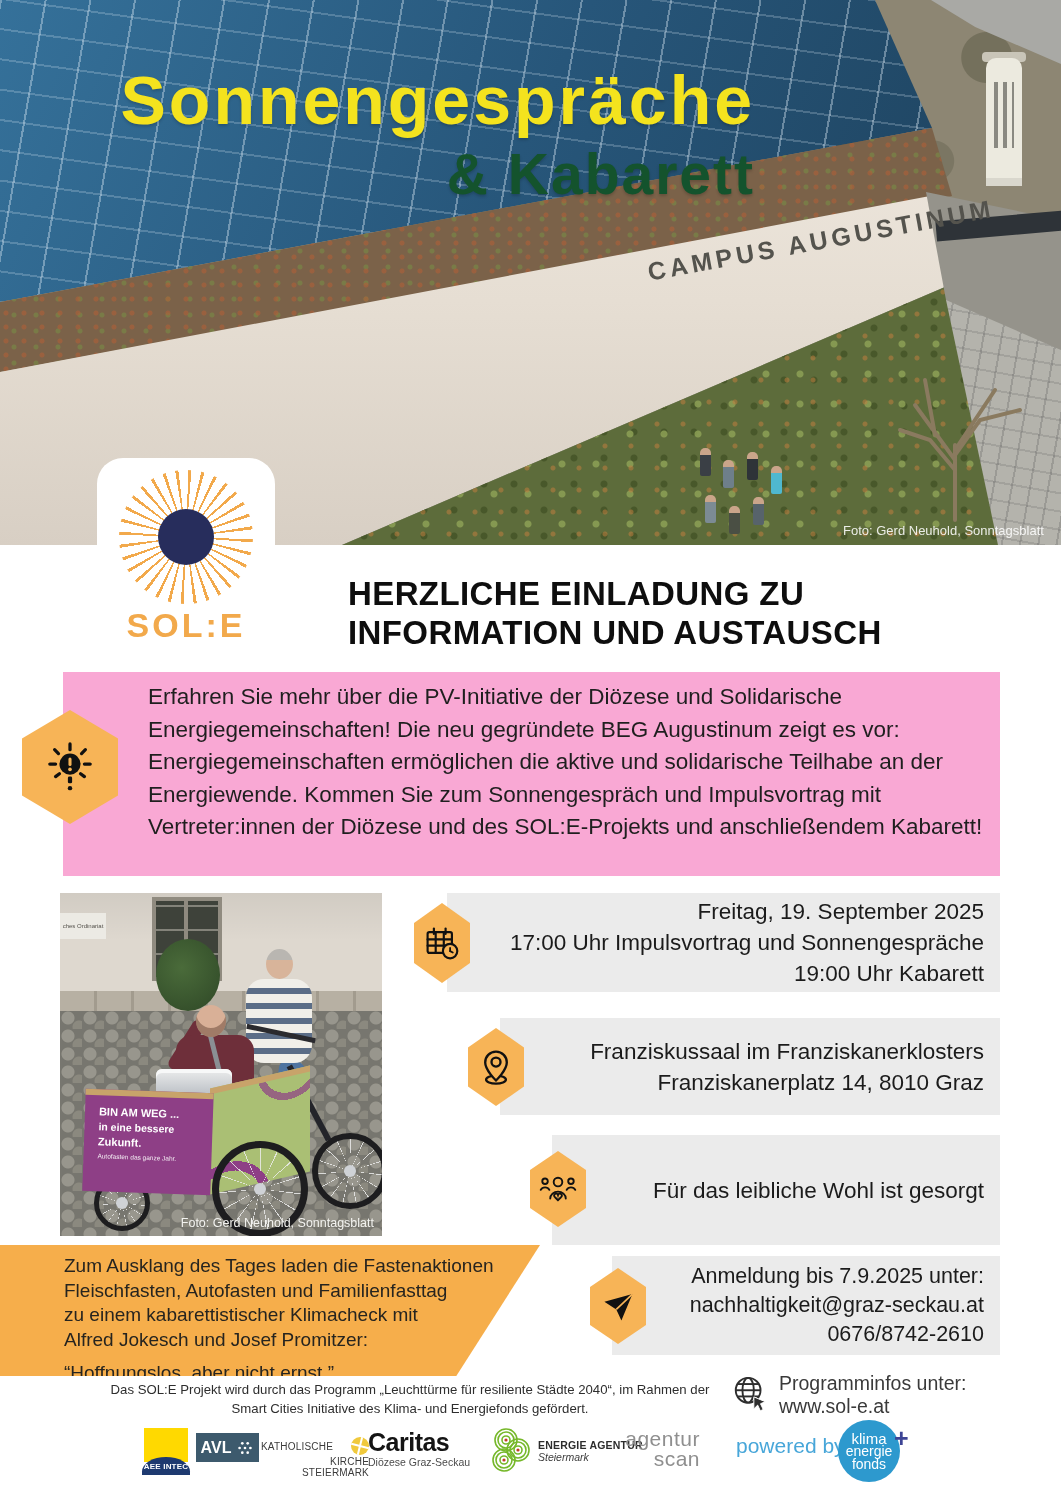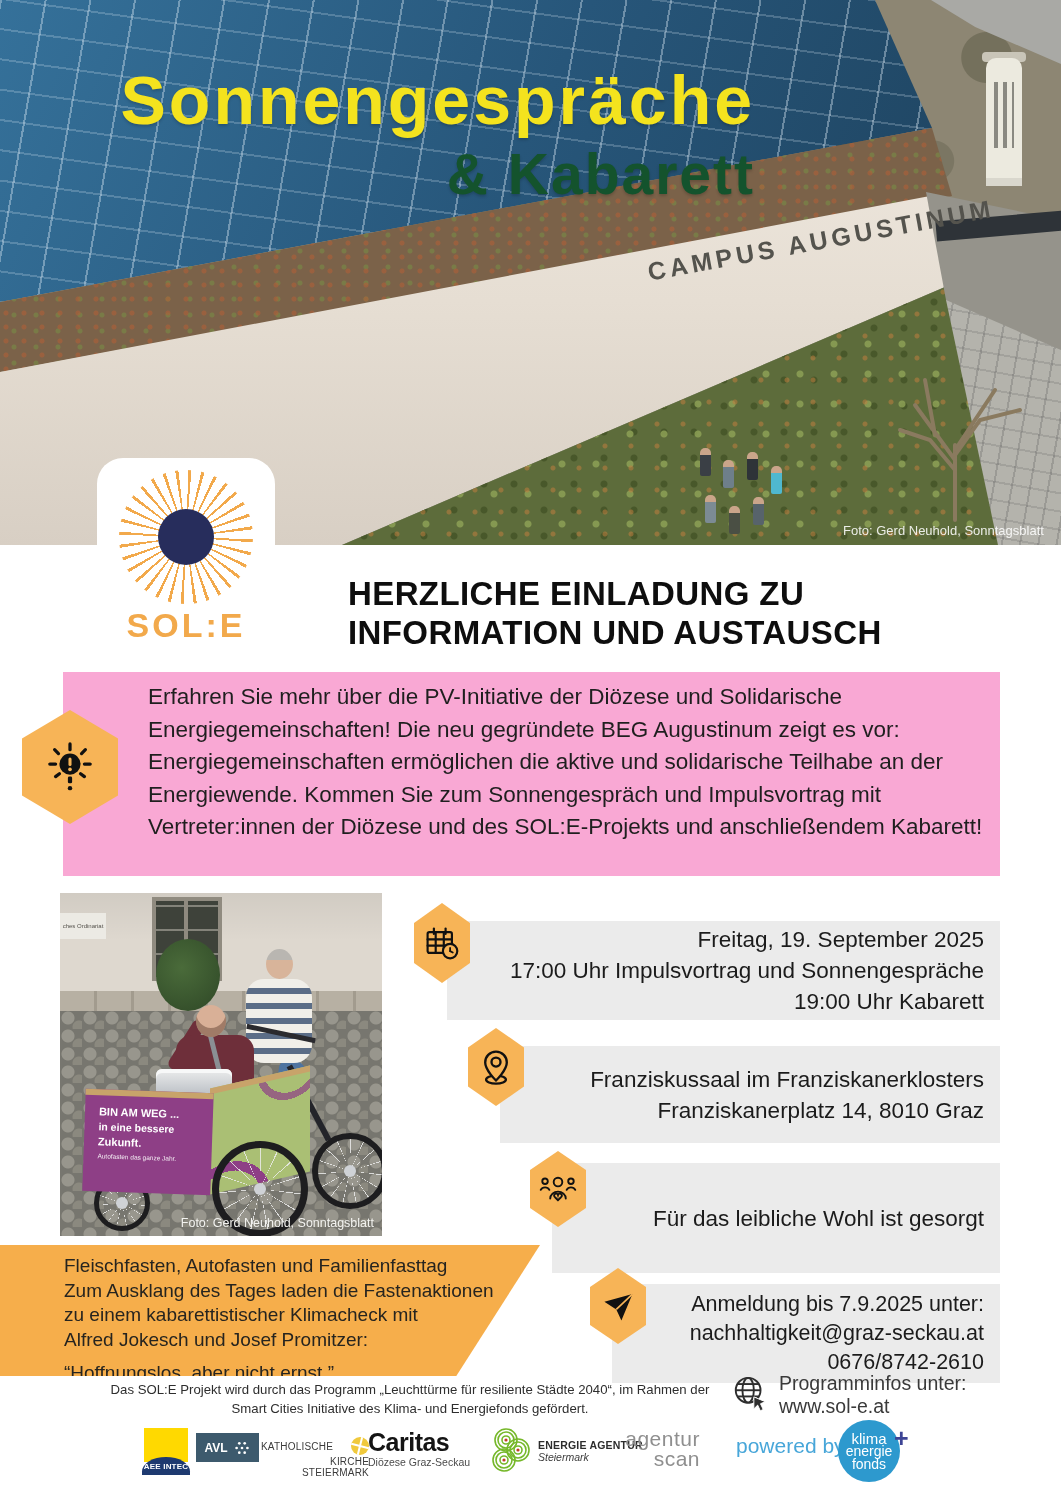--- a/index.html
+++ b/index.html
@@ -136,21 +136,21 @@
   .bp-box-left .s1{font-size:11px;font-weight:800;}
   .bp-box-left .s2{font-size:10.5px;font-weight:700;margin-top:3px;}
   .bp-box-left .s3{font-size:11px;font-weight:800;margin-top:3px;}
   .bp-box-left .s4{font-size:6.5px;margin-top:5px;opacity:.9;}
   .bp-credit{position:absolute;left:0;right:8px;bottom:6px;text-align:right;font-size:12.5px;
     color:#f3f3f0;z-index:10;}
 
   
   .row{position:absolute;background:#EBEBEB;box-sizing:border-box;display:flex;flex-direction:column;
     justify-content:center;align-items:flex-end;padding-right:16px;font-size:22.5px;line-height:31px;
-    color:#1b1b1b;margin-top:28px;}
+    color:#1b1b1b;}
   
   .kab-box{position:absolute;left:0;top:1245px;width:540px;height:131px;background:#F6AE4B;
     clip-path:polygon(0 0,100% 0,84.5% 100%,0 100%);box-sizing:border-box;
     padding:9px 0 0 64px;font-size:19px;line-height:24.5px;color:#26241f;}
   .kab-quote{margin-top:9px;}
 
   
   .funding{position:absolute;left:100px;top:1380px;width:620px;text-align:center;font-size:13.2px;
     line-height:19px;color:#2e2e2e;}
   .proginfo{position:absolute;left:731px;top:1372px;display:flex;align-items:center;}
@@ -160,21 +160,21 @@
     background:#2D99CE;color:#fff;display:flex;flex-direction:column;align-items:center;
     justify-content:center;font-size:14px;line-height:13px;font-weight:500;}
   .klima-plus{position:absolute;left:894px;top:1424px;font-size:25px;font-weight:700;color:#3D4495;}
 
   .aee{position:absolute;left:142px;top:1428px;width:48px;height:47px;}
   .aee .yellow{position:absolute;top:0;left:2px;width:44px;height:34px;background:#FFD900;}
   .aee .band{position:absolute;bottom:0;left:0;width:48px;height:18px;background:#1E3A70;
     border-radius:50% 50% 0 0/80% 80% 0 0;color:#fff;font-size:8px;font-weight:700;
     display:flex;align-items:center;justify-content:center;letter-spacing:.2px;}
   .avl{position:absolute;left:196px;top:1433px;width:63px;height:29px;background:#3D5A6D;color:#fff;
-    display:flex;align-items:center;justify-content:center;gap:5px;font-size:12px;font-weight:800;}
+    display:flex;align-items:center;justify-content:center;gap:5px;font-size:16px;font-weight:800;}
   .kath{position:absolute;left:265px;top:1437px;width:104px;font-size:10px;color:#3b3b3b;
     line-height:11px;letter-spacing:.2px;}
   .kath .l1{display:flex;align-items:center;justify-content:flex-end;gap:18px;}
   .kath-cross{width:18px;height:18px;border-radius:50%;background:#F0C93C;position:relative;flex:0 0 auto;}
   .kath-cross::before{content:"";position:absolute;left:0;top:8px;width:18px;height:2px;background:#fff;
     transform:rotate(14deg);}
   .kath-cross::after{content:"";position:absolute;left:8px;top:0;width:2px;height:18px;background:#fff;
     transform:rotate(14deg);}
   .kath .l2{text-align:right;margin-top:1px;}
   .caritas{position:absolute;left:368px;top:1429px;width:125px;text-align:left;}
@@ -346,22 +346,22 @@
         <circle cx="7" cy="9" r="3.2"></circle>
           <circle cx="37" cy="9" r="3.2"></circle>
         <path d="M2 19 a5.5 5 0 0 1 10 0"></path>
           <path d="M32 19 a5.5 5 0 0 1 10 0"></path>
         <path d="M22 31 l-3.4-3.4 a2.3 2.3 0 1 1 3.4-2.6 a2.3 2.3 0 1 1 3.4 2.6 Z"></path>
       </g>
     </svg>
   </div>
 
   <div class="kab-box">
+    <div>Zum Ausklang des Tages laden die Fastenaktionen</div>
     <div>Fleischfasten, Autofasten und Familienfasttag</div>
-    <div>Zum Ausklang des Tages laden die Fastenaktionen</div>
     <div>zu einem kabarettistischer Klimacheck mit</div>
     <div>Alfred Jokesch und Josef Promitzer:</div>
     <div class="kab-quote">“Hoffnungslos, aber nicht ernst.”</div>
   </div>
 
   <div class="row" style="left:612px;top:1256px;width:388px;height:99px;font-size:21.5px;line-height:29px;">
     <div>Anmeldung bis 7.9.2025 unter:</div>
     <div>nachhaltigkeit@graz-seckau.at</div>
     <div>0676/8742-2610</div>
   </div>

